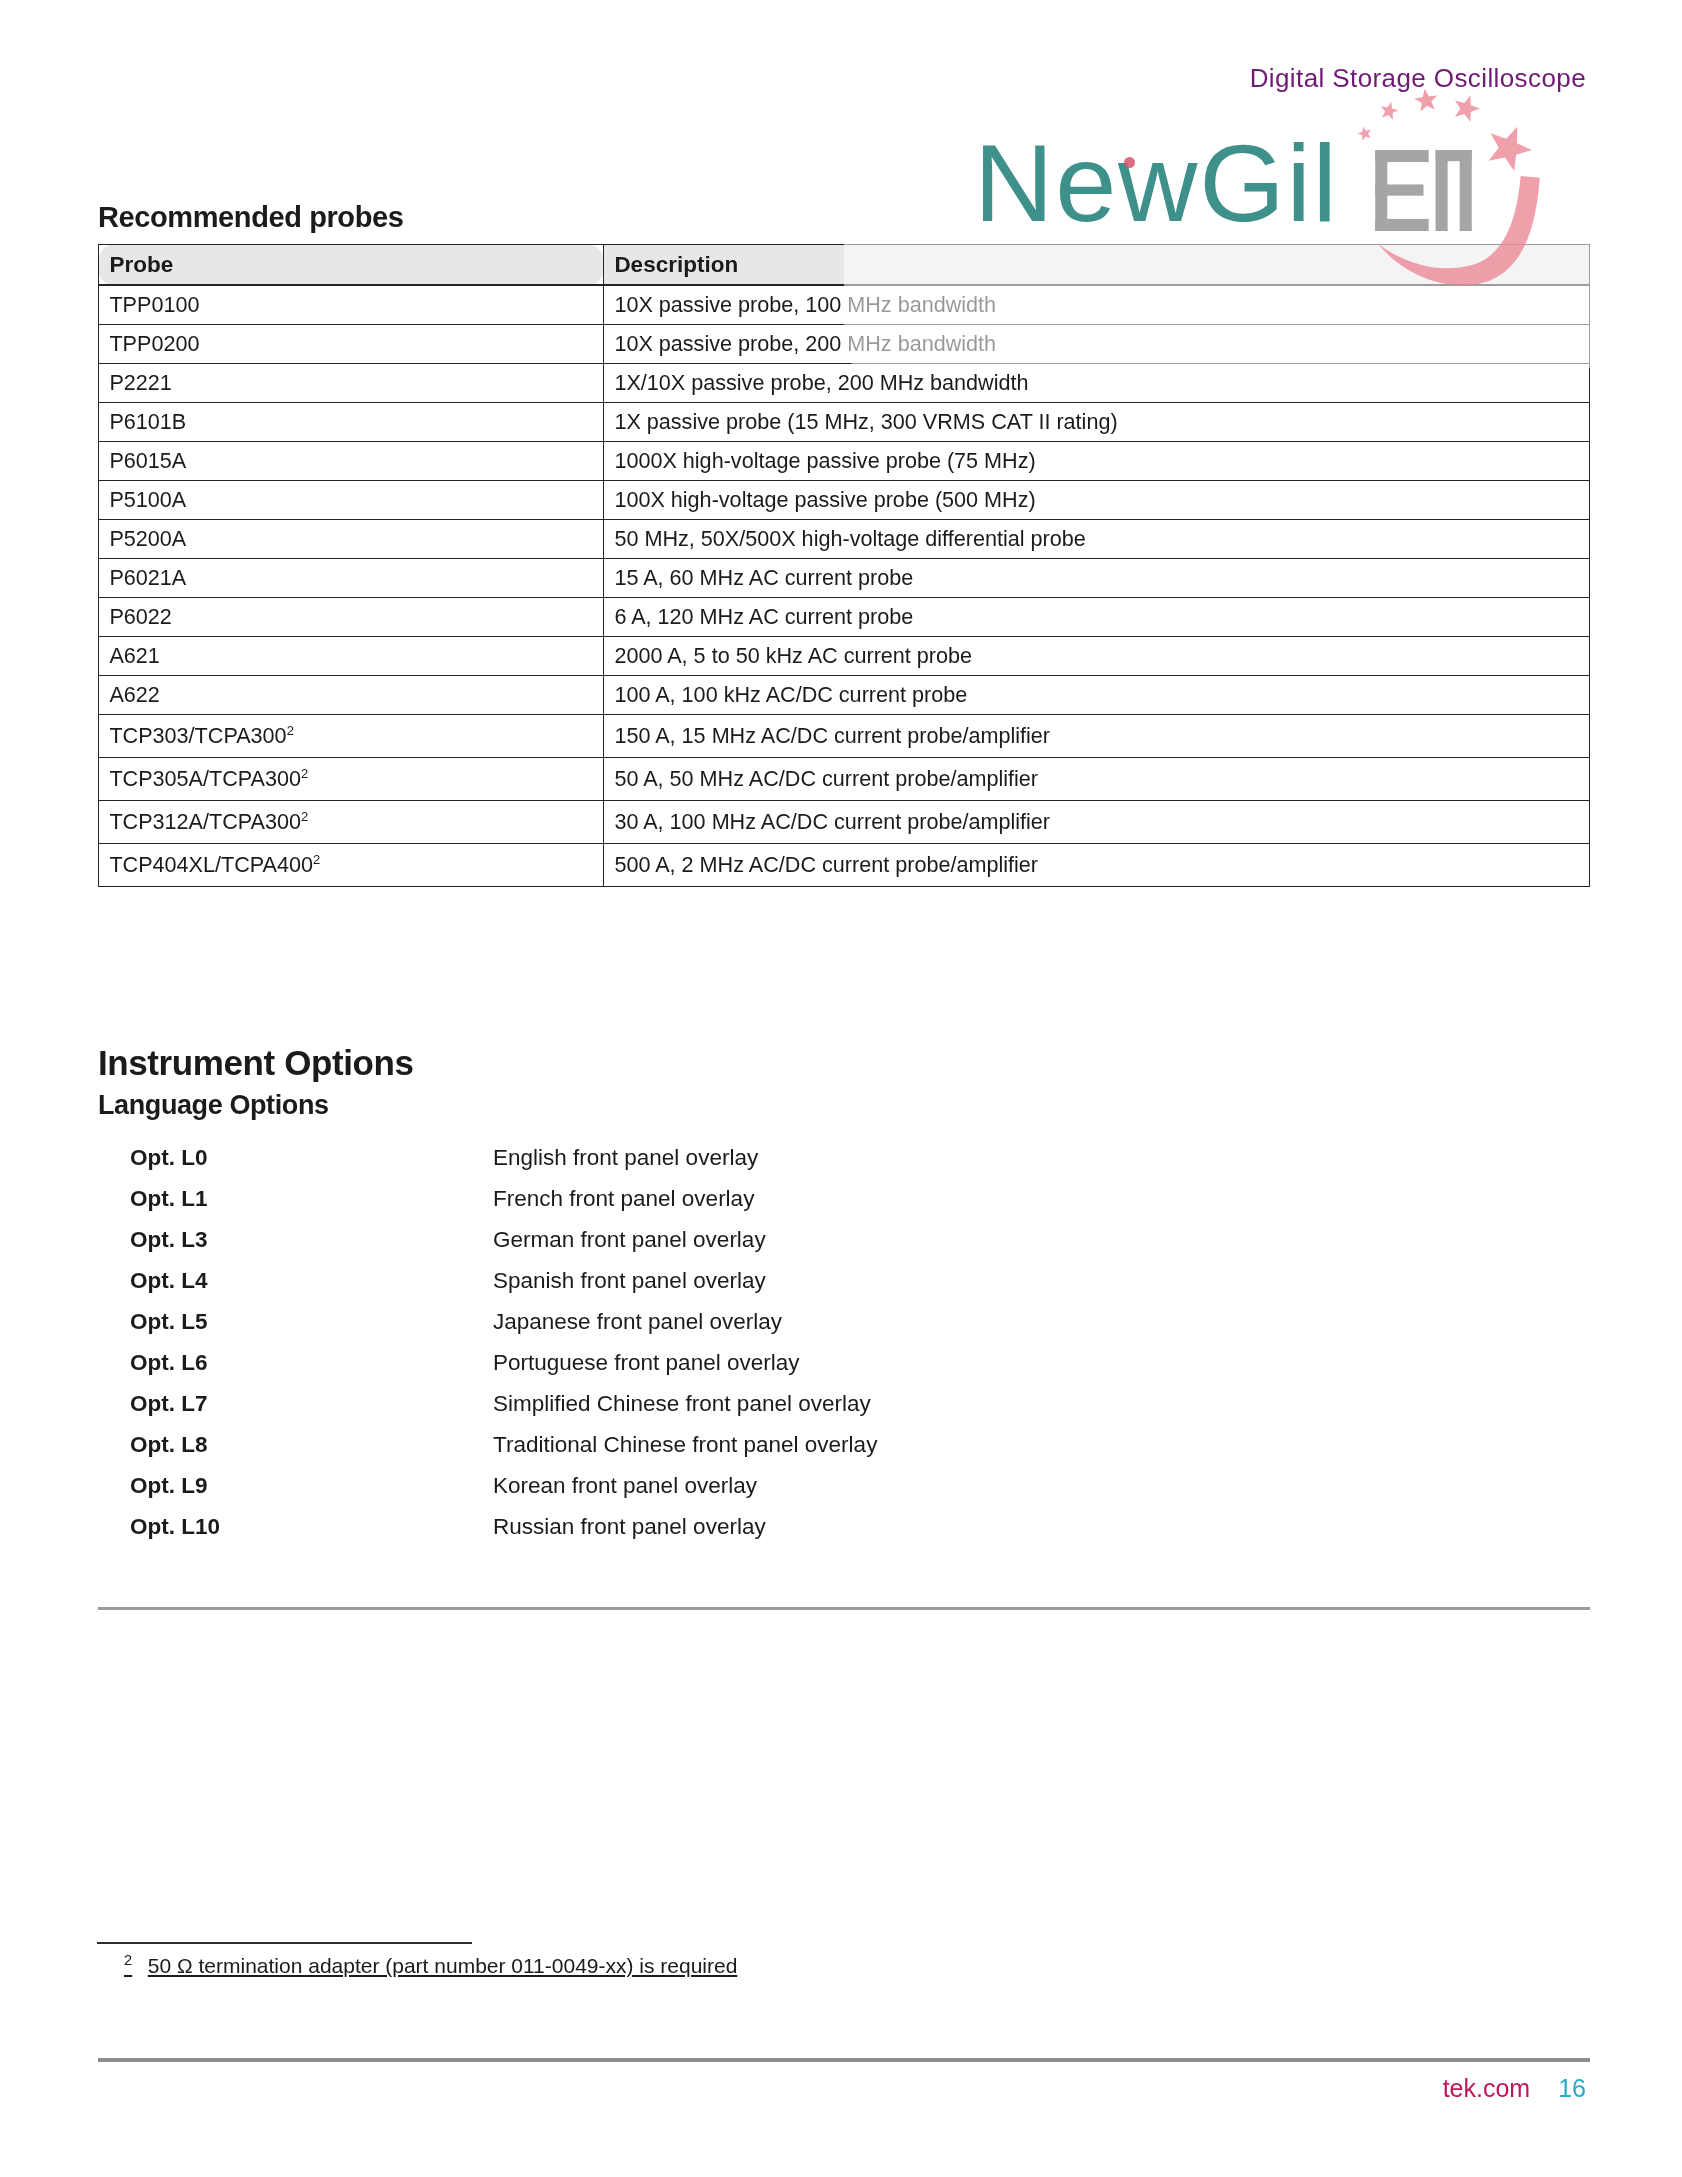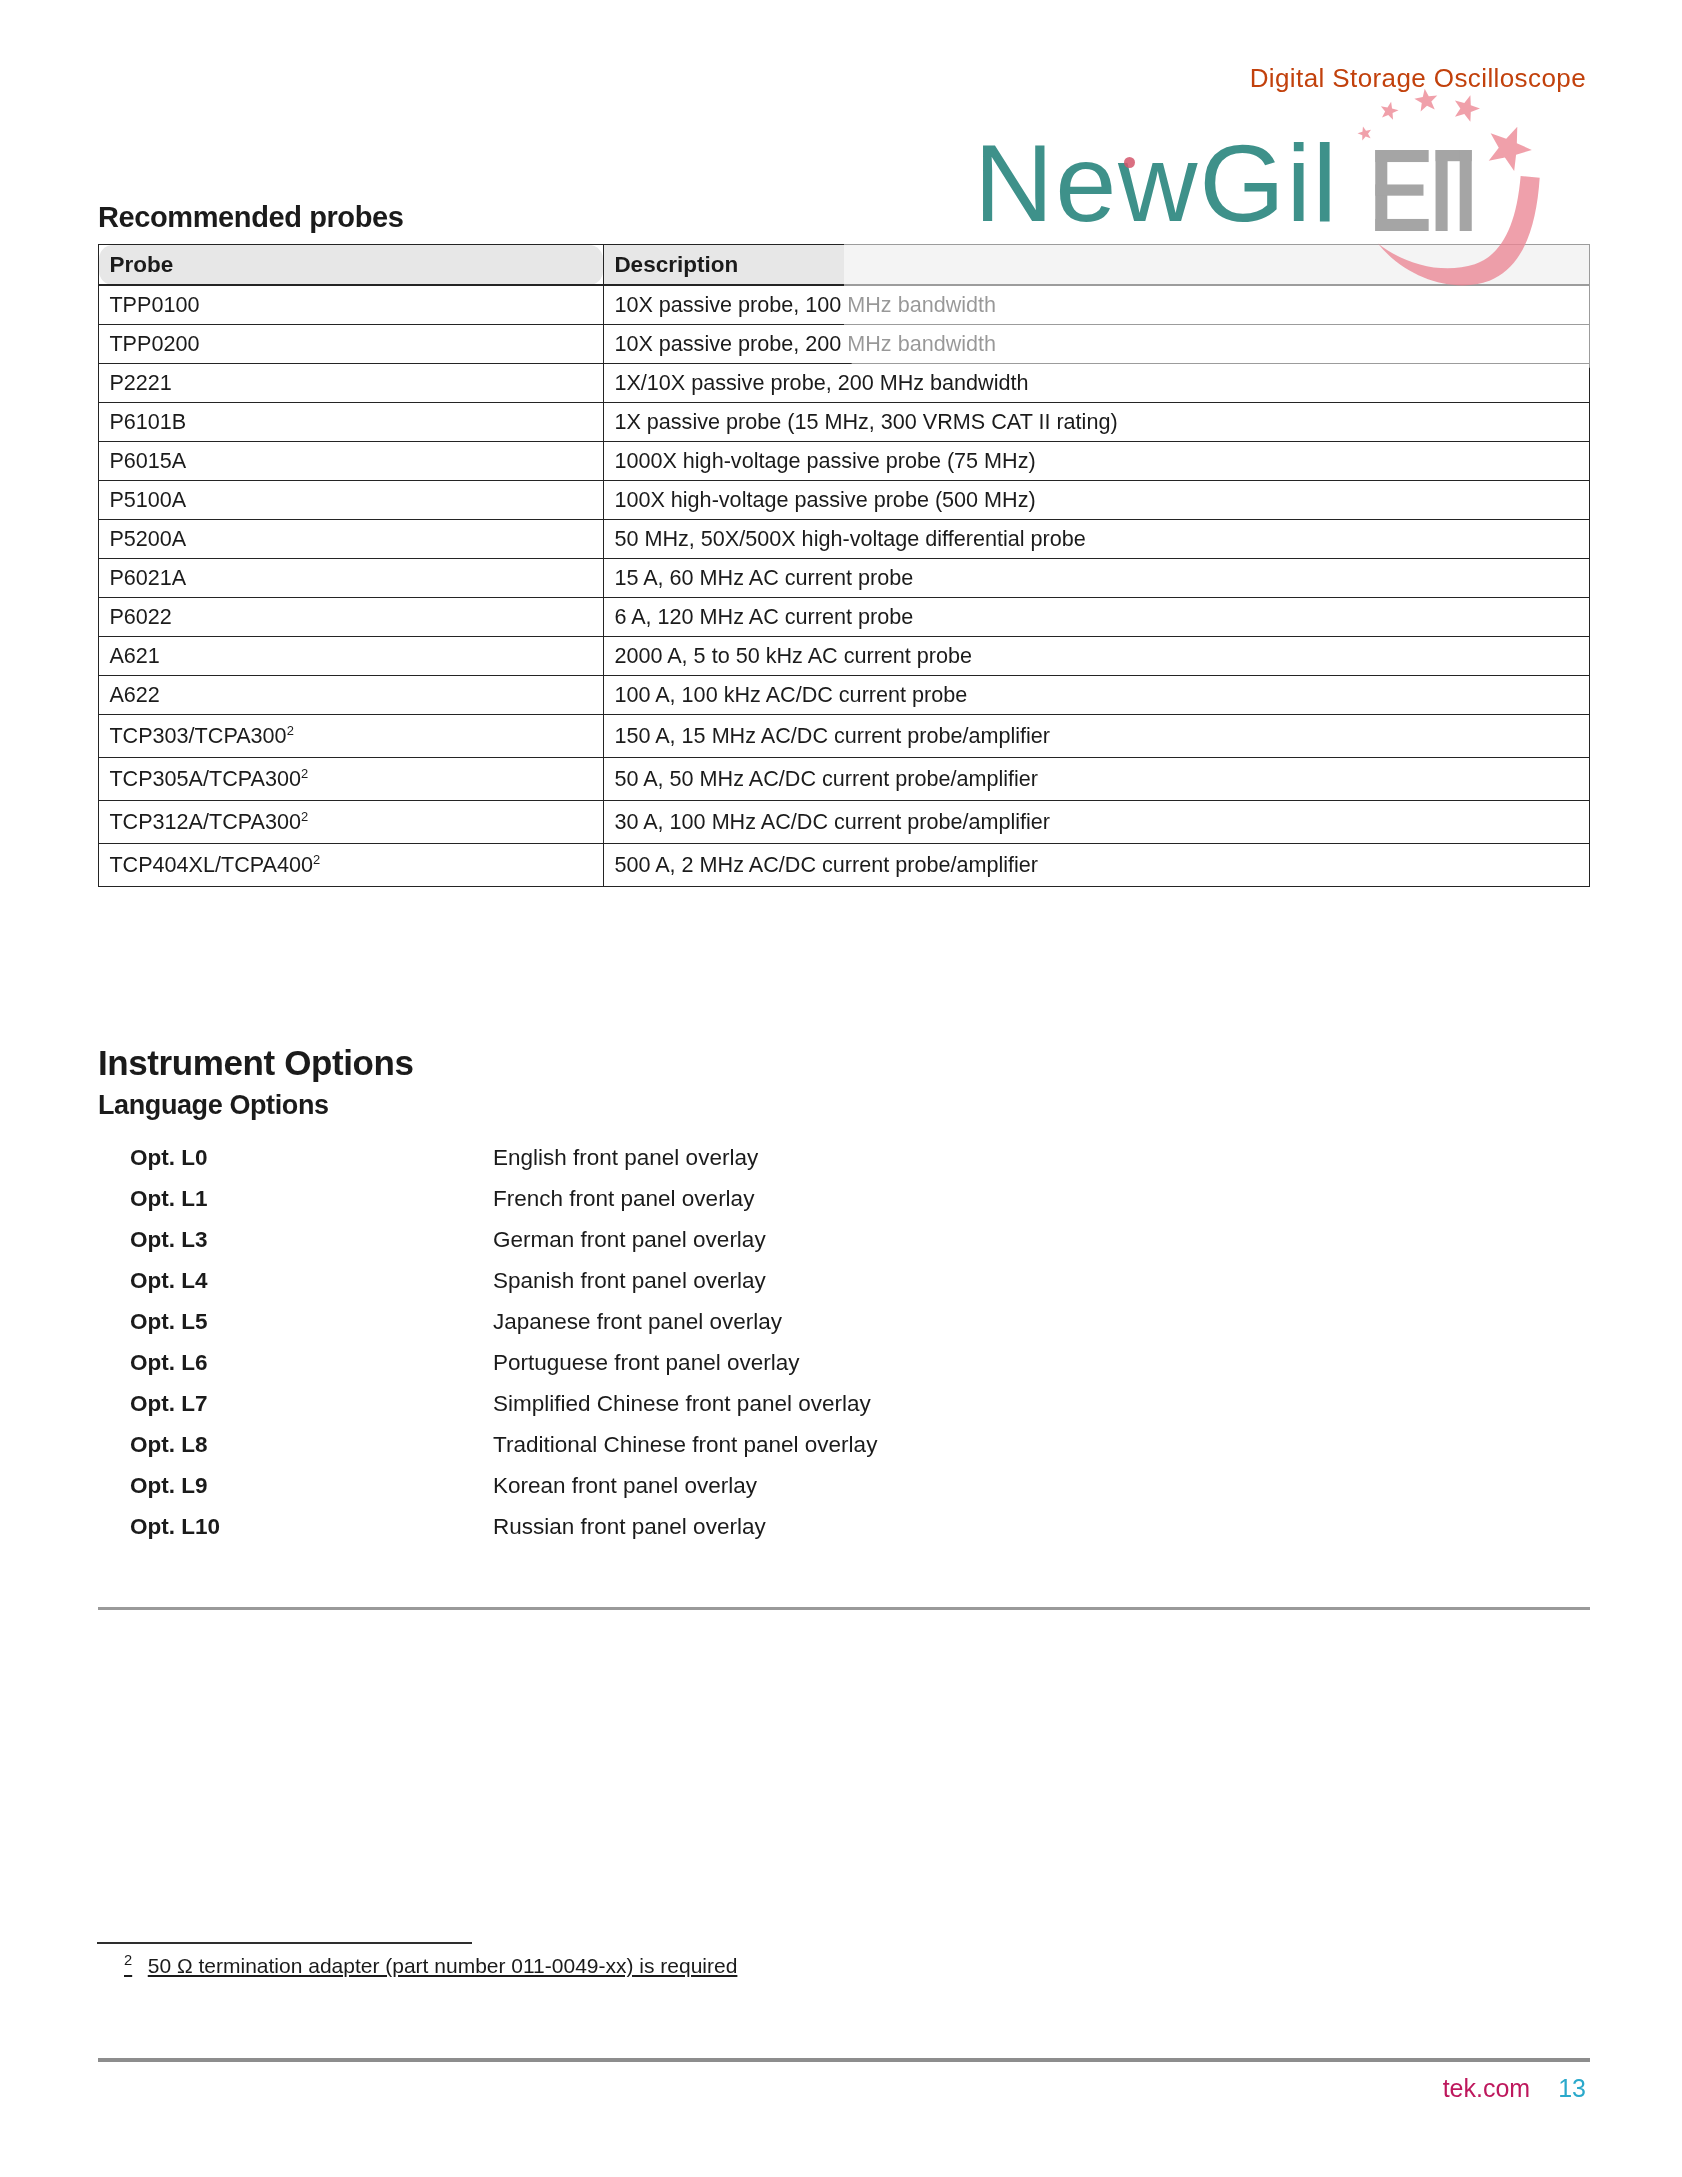--- a/index.html
+++ b/index.html
@@ -5,21 +5,21 @@
 <style>
   html,body { margin:0; padding:0; background:#ffffff; }
   .page {
     position:relative; width:1683px; height:2177px; background:#ffffff;
     font-family:"Liberation Sans", sans-serif; color:#1b1b1b; overflow:hidden;
   }
 
   
   .doc-type {
     position:absolute; top:63px; right:97px; z-index:5;
-    font-size:26px; color:#c2410c; letter-spacing:0.4px;
+    font-size:26px; color:#701a75; letter-spacing:0.4px;
   }
 
   
   .wm-blob {
     position:absolute; left:844px; top:48px; width:759px; height:323px;
     background:rgba(255,255,255,0.55); border-radius:26px; z-index:2; pointer-events:none;
   }
   .wm-brand {
     position:absolute; left:974px; top:128px; z-index:3; line-height:1;
     font-size:110px; font-weight:400; letter-spacing:1.7px; color:#0f766e; opacity:0.8;
@@ -236,17 +236,17 @@
     </div>
 
   <div class="section-divider"></div>
 
   <div class="fn-rule"></div>
   <div class="footnote"><sup>2</sup><span>50 Ω termination adapter (part number 011-0049-xx) is required</span></div>
 
   <div class="footer-rule"></div>
   <div class="footer">
     <a>tek.com</a>
-    <span>13</span>
+    <span>16</span>
   </div>
 
 </div>
 
 
 </body></html>

